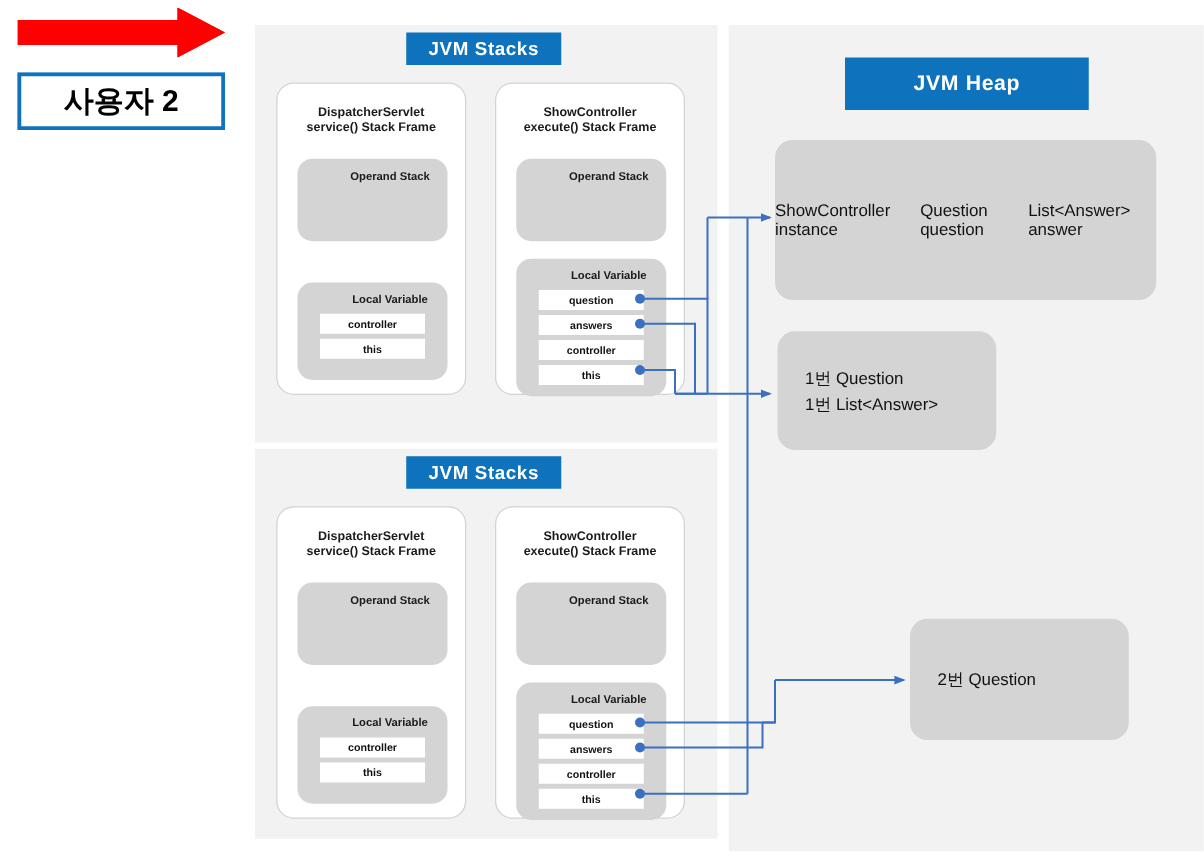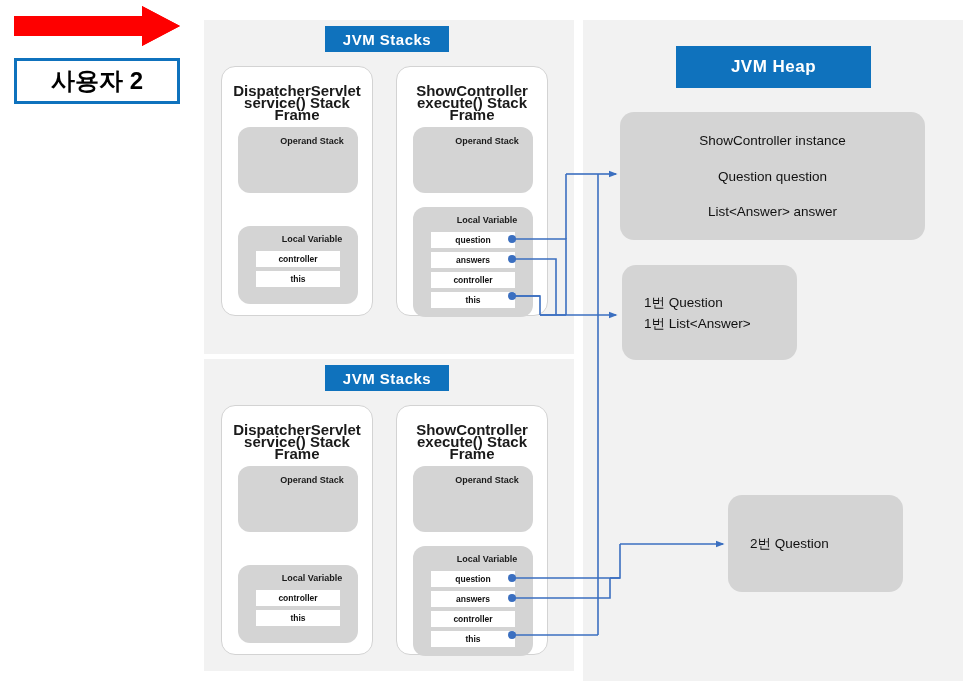--- a/index.html
+++ b/index.html
@@ -13,34 +13,34 @@
   
   .chip{background:#0f72bd;color:#ffffff;font-weight:bold;
         display:flex;align-items:center;justify-content:center;
         letter-spacing:.5px;}
   .chip-stacks{font-size:15px;}
   .chip-heap{font-size:17px;}
 
   
   .frame{background:#ffffff;border:1px solid #d3d3d3;border-radius:14px;}
   .frame-title{position:absolute;left:0;right:0;text-align:center;
-               font-size:15px;font-weight:bold;color:#1a1a1a;line-height:12px;}
+               font-size:10px;font-weight:bold;color:#1a1a1a;line-height:12px;}
 
   
   .gbox{background:#d4d4d4;border-radius:12px;}
   .gbox-label{position:absolute;left:0;right:0;text-align:center;
               font-size:9px;font-weight:bold;color:#1a1a1a;padding-left:28px;}
 
   
   .slot{background:#ffffff;display:flex;align-items:center;justify-content:center;
         font-size:8.5px;font-weight:bold;color:#111111;}
 
   
   .heapbox{background:#d4d4d4;border-radius:14px;}
-  .heapbox-center{display:flex;flex-direction:column;align-items:center;
+  .heapbox-center{display:flex;align-items:center;
                   justify-content:space-evenly;font-size:13.5px;color:#111111;}
   .heapbox-left{display:flex;flex-direction:column;justify-content:center;
                 font-size:13.5px;color:#111111;line-height:21px;padding-left:22px;}
 
   
   .userbox{background:#ffffff;border:3px solid #0f72bd;
            display:flex;align-items:center;justify-content:center;
            font-size:24px;font-weight:bold;color:#000000;}
 
   svg.wires{position:absolute;left:0;top:0;width:963px;height:687px;

